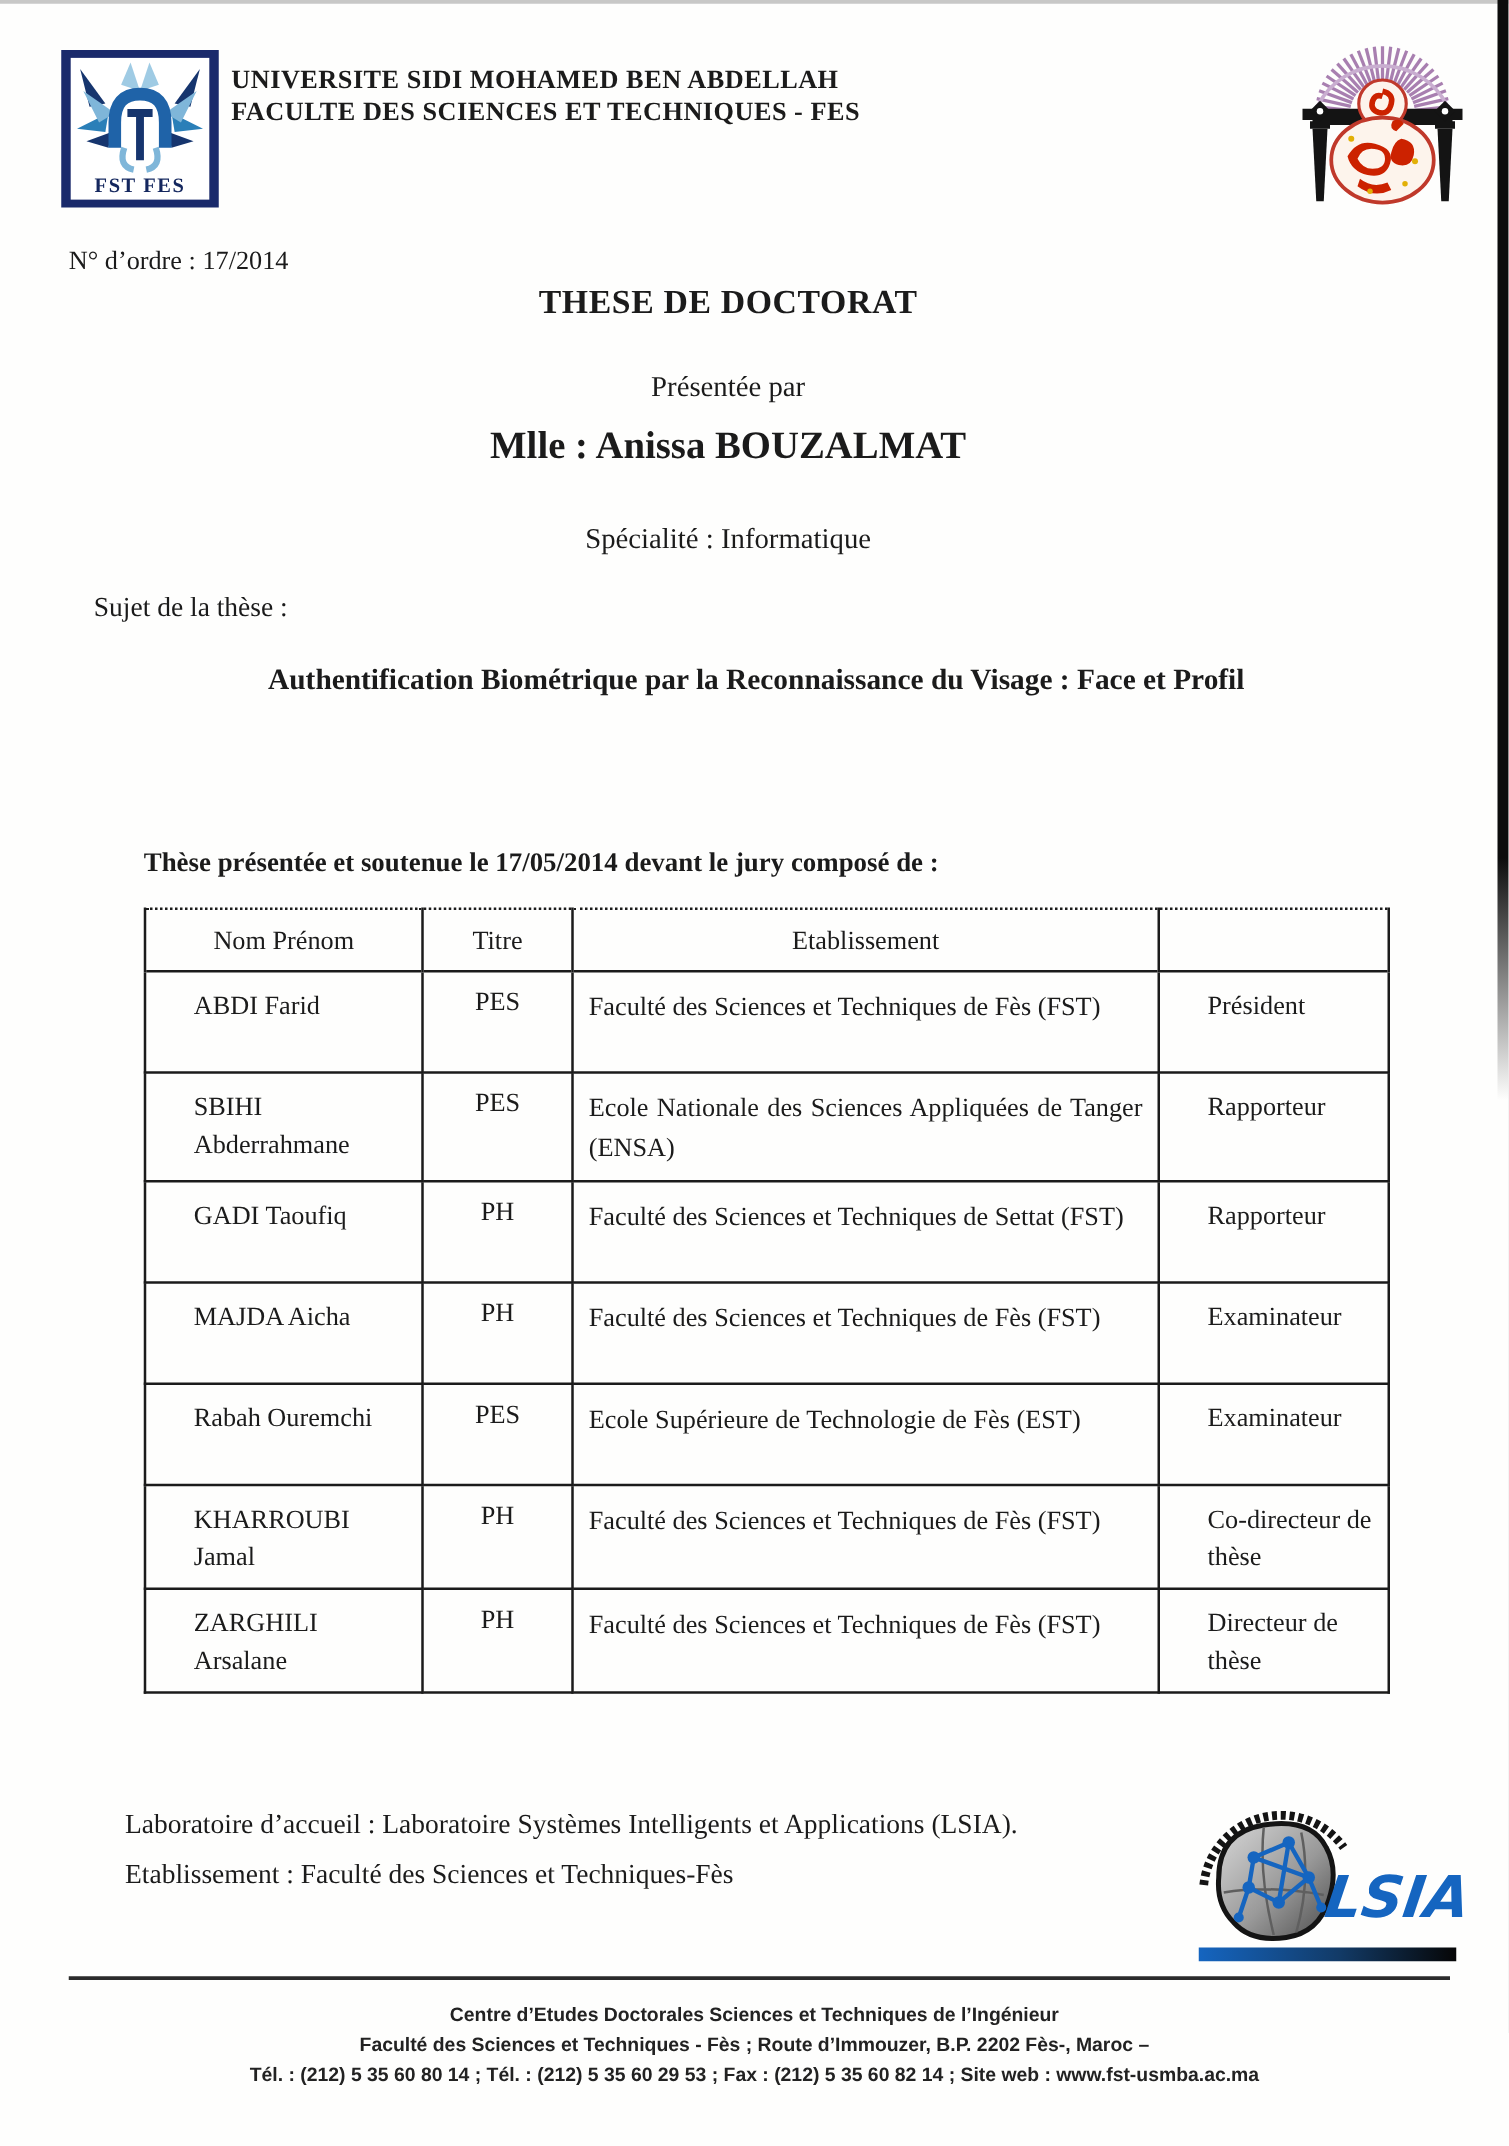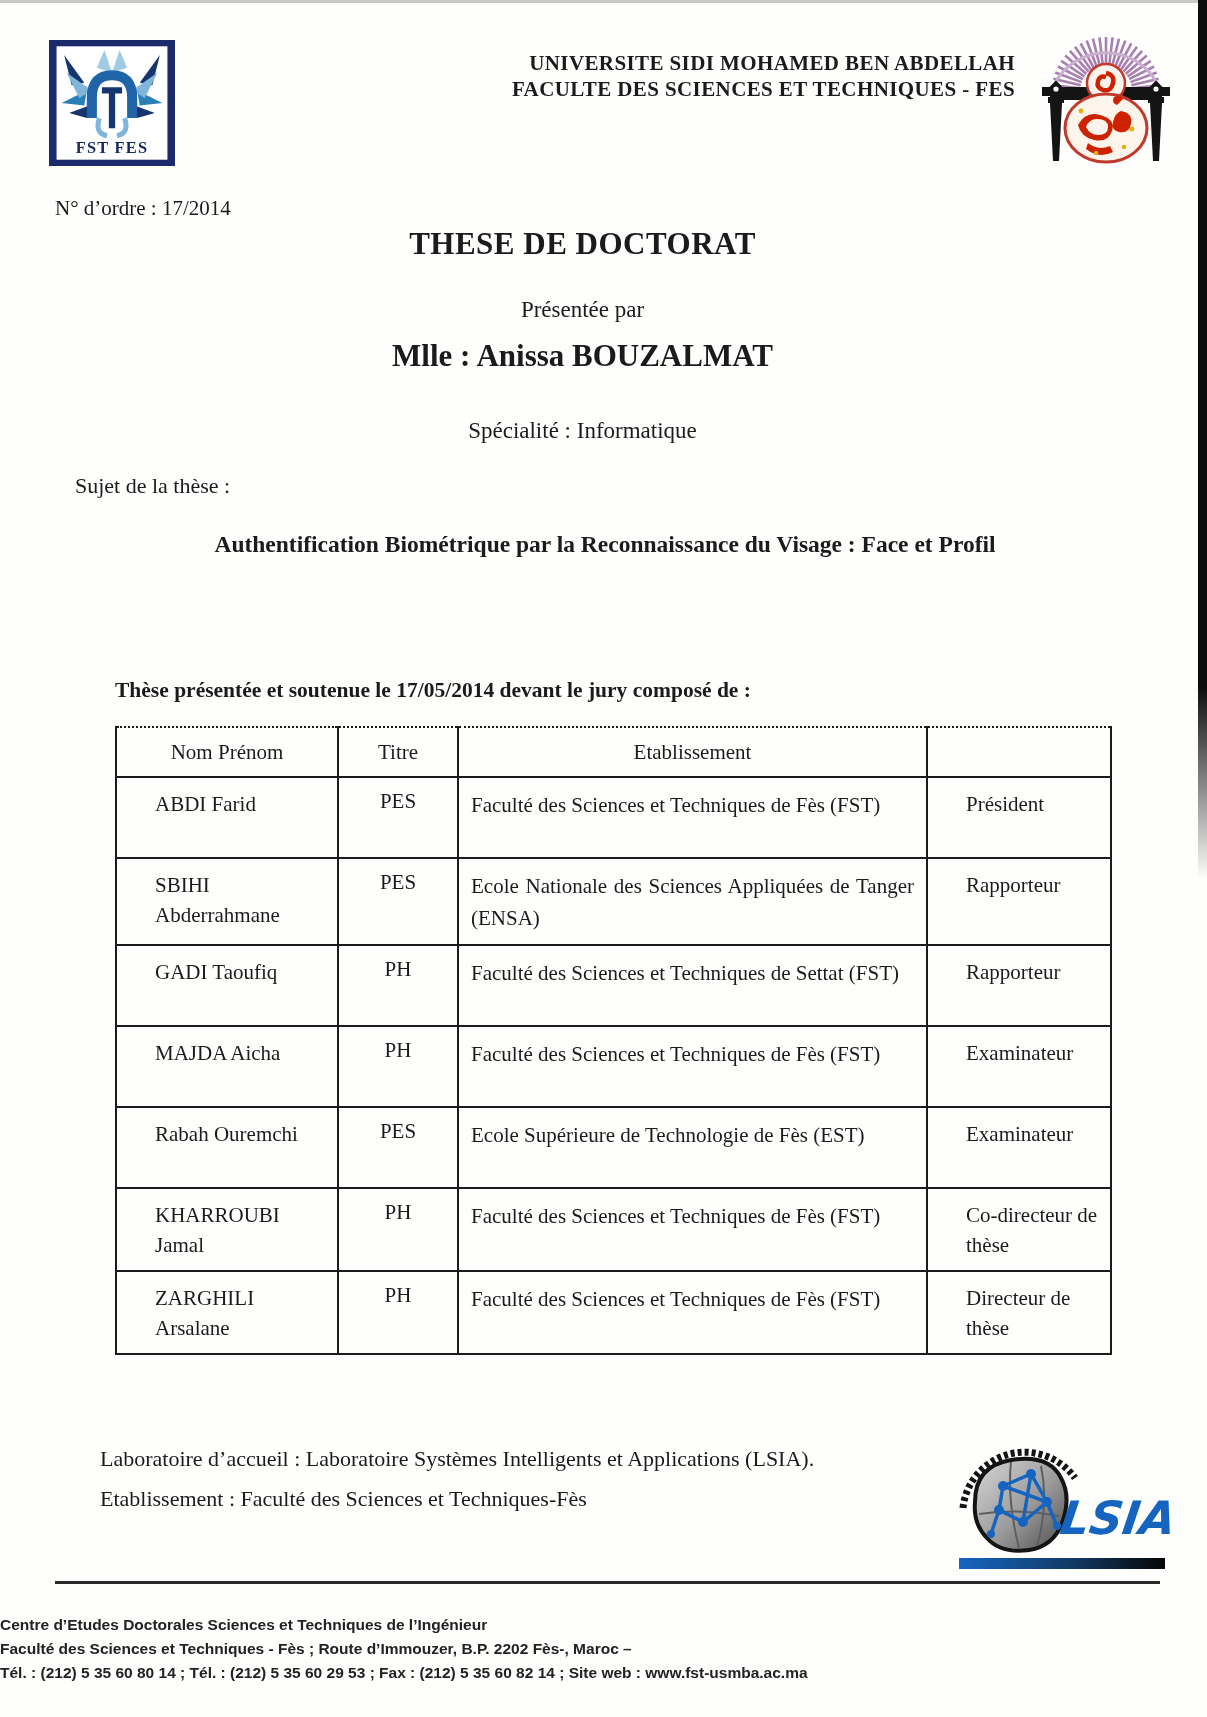--- a/index.html
+++ b/index.html
@@ -8,32 +8,32 @@
     background:#fefefd;overflow:hidden;
     font-family:"Liberation Serif","DejaVu Serif",serif;
     color:#1b1b1b;
   }
   .top-edge{position:absolute;top:0;left:0;width:100%;height:3px;background:#9a9a9a;opacity:.55;}
   .right-strip{position:absolute;top:0;right:0;width:9px;height:880px;
     background:linear-gradient(to bottom,#0c0c0c 78%,rgba(12,12,12,0));}
   
   .logo-left{position:absolute;left:48px;top:40px;width:128px;height:126px;}
   .logo-right{position:absolute;left:1024px;top:33px;width:164px;height:140px;}
-  .header-text{position:absolute;left:185px;top:50px;width:830px;text-align:right;}
+  .header-text{position:absolute;left:185px;top:50px;width:830px;text-align:left;}
   .hline{font-size:21px;font-weight:600;letter-spacing:.4px;line-height:26px;}
   .hcentre{
     margin-top:8px;display:inline-block;
     font-family:"Liberation Sans","DejaVu Sans",sans-serif;
     font-size:21.5px;font-weight:bold;
     border-bottom:2.5px solid #1b1b1b;padding-bottom:2px;
   }
   
   .order-no{position:absolute;left:55px;top:196px;font-size:21px;}
   .doc-title{position:absolute;left:55px;top:226px;width:1055px;text-align:center;
-    font-size:31px;font-weight:bold;letter-spacing:.5px;}
+    font-size:27px;font-weight:bold;letter-spacing:.5px;}
   .presentee{position:absolute;left:55px;top:297px;width:1055px;text-align:center;font-size:23px;}
   .candidate{position:absolute;left:55px;top:338px;width:1055px;text-align:center;font-size:31px;font-weight:bold;}
   .specialty{position:absolute;left:55px;top:418px;width:1055px;text-align:center;font-size:23px;}
   .subject-label{position:absolute;left:75px;top:473px;font-size:22px;}
   .thesis-title{position:absolute;left:55px;top:531px;width:1100px;text-align:center;
     font-size:23.5px;font-weight:bold;white-space:nowrap;}
   .jury-intro{position:absolute;left:115px;top:678px;font-size:21.5px;font-weight:bold;}
   
   .jury-table{
     position:absolute;left:115px;top:726px;width:995px;
@@ -55,23 +55,23 @@
   .jury-table tbody td{height:58px;}
   .jury-table td.cell-title{text-align:center;}
   .jury-table td.cell-inst{text-align:justify;text-align-last:left;line-height:32px;}
   .jury-table td.cell-name,.jury-table td.cell-role{line-height:30px;padding-left:38px;}
   
   .lab-line{position:absolute;left:100px;top:1446px;font-size:22px;}
   .estab-line{position:absolute;left:100px;top:1486px;font-size:22px;}
   .lsia-logo{position:absolute;left:945px;top:1430px;width:235px;height:148px;}
   .footer-rule{position:absolute;left:55px;top:1581px;width:1105px;height:3px;background:#2b2b2b;}
   .footer{
-    position:absolute;left:0;top:1601px;width:1207px;text-align:left;
+    position:absolute;left:0;top:1601px;width:1207px;text-align:center;
     font-family:"Liberation Sans","DejaVu Sans",sans-serif;
-    font-size:15.5px;font-weight:bold;color:#222;line-height:24px;margin-top:12px;
+    font-size:15.5px;font-weight:bold;color:#222;line-height:24px;
   }
 </style>
 </head>
 <body>
 
 <div class="page">
   <div class="top-edge"></div>
   <div class="right-strip"></div>
 
   <div class="logo-left">

